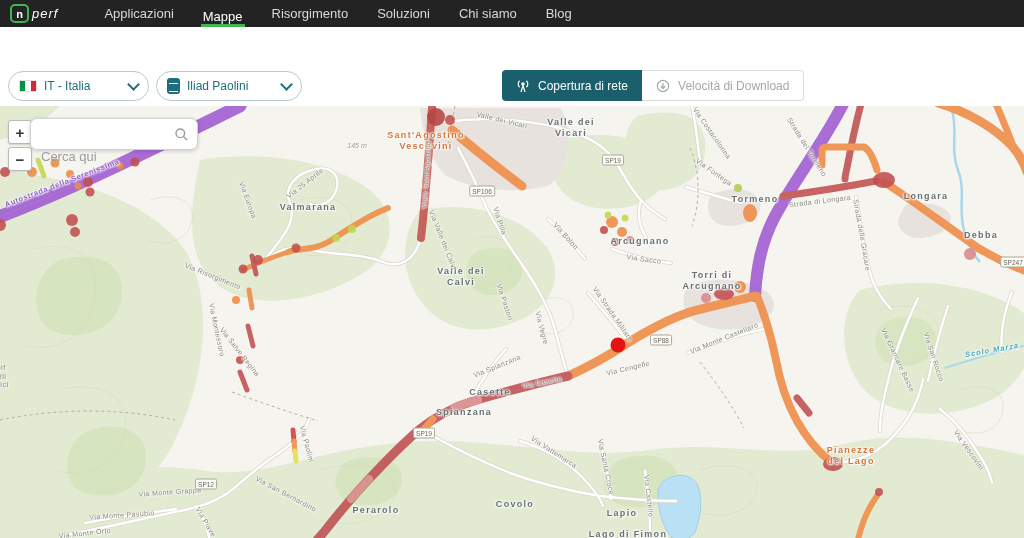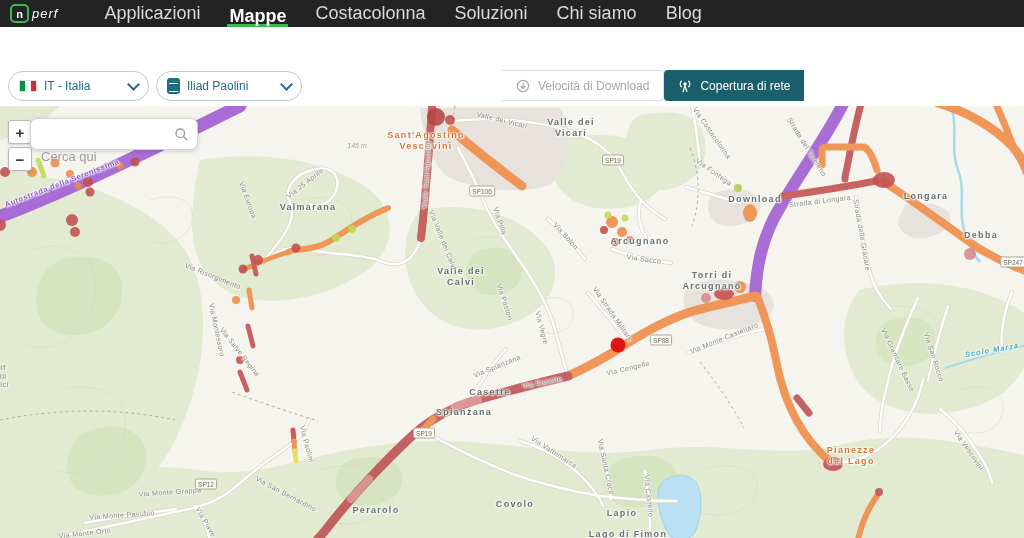--- a/index.html
+++ b/index.html
@@ -5,22 +5,22 @@
   html,body{margin:0;padding:0;width:1024px;height:538px;overflow:hidden;background:#fff;
     font-family:"Liberation Sans",sans-serif;}
   
   .topnav{position:absolute;left:0;top:0;width:1024px;height:27px;background:#232323;
     display:flex;align-items:center;z-index:30;}
   .logo{display:flex;align-items:center;margin-left:10px;}
   .logo-box{width:15px;height:15px;border:2px solid #3cb84e;border-radius:5px;color:#fff;
     font-size:11px;font-weight:bold;display:flex;align-items:center;justify-content:center;}
   .logo-perf{color:#fff;font-size:13px;font-style:italic;margin-left:3px;letter-spacing:1px;}
   .navitems{display:flex;gap:25px;margin-left:44px;height:100%;align-items:stretch;}
-  .nav-item{color:#d9d9d9;font-size:18px;display:flex;align-items:center;padding:0 2px;cursor:pointer;}
-  .nav-item.active{color:#fff;font-weight:bold;box-shadow:inset 0 -3px 0 #3cb84e;margin-top:6px;}
+  .nav-item{color:#d9d9d9;font-size:13px;display:flex;align-items:center;padding:0 2px;cursor:pointer;}
+  .nav-item.active{color:#fff;font-weight:normal;box-shadow:inset 0 -3px 0 #3cb84e;margin-top:6px;}
   
   .pill{position:absolute;top:71px;height:30px;background:#fff;border:1px solid #b6cad0;
     border-radius:16px;display:flex;align-items:center;padding:0 10px;box-sizing:border-box;
     color:#1e6e7d;font-size:12px;cursor:pointer;z-index:25;}
   .pill .lbl{margin-left:7px;}
   .pill .chev{margin-left:auto;width:7px;height:7px;border-right:2px solid #1e6e7d;
     border-bottom:2px solid #1e6e7d;transform:rotate(45deg);margin-top:-4px;}
   .flag{width:18px;height:12px;display:flex;border:1px solid #e0e0e0;box-sizing:border-box;}
   .flag div{flex:1;}
   .simcard{width:13px;height:16px;background:#1e6e7d;border-radius:3px 3px 3px 3px;position:relative;}
@@ -66,21 +66,21 @@
 <body>
 
 <div class="topnav">
   <div class="logo">
     <div class="logo-box">n</div>
     <span class="logo-perf">perf</span>
   </div>
   <div class="navitems">
     <a class="nav-item">Applicazioni</a>
     <a class="nav-item active">Mappe</a>
-    <a class="nav-item">Costacolonna</a>
+    <a class="nav-item">Risorgimento</a>
     <a class="nav-item">Soluzioni</a>
     <a class="nav-item">Chi siamo</a>
     <a class="nav-item">Blog</a>
   </div>
 </div>
 
 <div class="pill" style="left:8px;width:141px;text-align:right;">
   <span class="flag">
     <div style="background:#009246"></div>
       <div style="background:#fff"></div>
@@ -89,34 +89,34 @@
   <span class="lbl">IT - Italia</span>
   <span class="chev"></span>
 </div>
 <div class="pill" style="left:156px;width:146px;">
   <span class="simcard"></span>
   <span class="lbl">Iliad Paolini</span>
   <span class="chev"></span>
 </div>
 
 <div class="modes">
-  <div class="mode-btn off">
-    <svg width="14" height="14" viewBox="0 0 14 14">
-      <circle cx="7" cy="7" r="5.6" stroke="#a3a8ab" stroke-width="1.2" fill="none"></circle>
-      <path d="M7,4 L7,9 M4.8,7 L7,9.6 L9.2,7" stroke="#a3a8ab" stroke-width="1.2" fill="none"></path>
-    </svg>
-    <span>Velocità di Download</span>
-  </div>
   <div class="mode-btn on">
     <svg width="14" height="14" viewBox="0 0 14 14">
       <circle cx="7" cy="5" r="1.8" fill="#fff"></circle>
       <path d="M3.6,8.2 A4.4,4.4 0 0 1 3.6,1.8 M10.4,1.8 A4.4,4.4 0 0 1 10.4,8.2" stroke="#fff" stroke-width="1.2" fill="none"></path>
       <path d="M7,6.5 L5,13 M7,6.5 L9,13" stroke="#fff" stroke-width="1.2"></path>
     </svg>
     <span>Copertura di rete</span>
+  </div>
+  <div class="mode-btn off">
+    <svg width="14" height="14" viewBox="0 0 14 14">
+      <circle cx="7" cy="7" r="5.6" stroke="#a3a8ab" stroke-width="1.2" fill="none"></circle>
+      <path d="M7,4 L7,9 M4.8,7 L7,9.6 L9.2,7" stroke="#a3a8ab" stroke-width="1.2" fill="none"></path>
+    </svg>
+    <span>Velocità di Download</span>
   </div>
 </div>
 
 <div class="map">
   <svg width="1024" height="432" viewBox="0 106 1024 432">
 
     <rect x="0" y="106" width="1024" height="432" fill="#f6f4ee"></rect>
 
     <g fill="#e2ebd1">
       <path d="M -10,170 C 70,175 150,200 185,250 C 215,300 205,380 175,440 C 145,505 70,535 -10,538 Z"></path>
@@ -336,21 +336,21 @@
       <circle cx="879" cy="492" r="4" fill="#c24f4f"></circle>
     </g>
   </svg>
   
   <div class="map-labels">
       <span class="mlb place" style="left: 308px; top: 101px;">Valmarana</span>
       <span class="mlb place" style="left: 571px; top: 22px;">Valle dei
 Vicari</span>
       <span class="mlb place place-orange" style="left: 426px; top: 35px;">Sant'Agostino
 Vescovini</span>
-      <span class="mlb place" style="left: 755px; top: 93px;">Download</span>
+      <span class="mlb place" style="left: 755px; top: 93px;">Tormeno</span>
       <span class="mlb place" style="left: 926px; top: 90px;">Longara</span>
       <span class="mlb place" style="left: 981px; top: 129px;">Debba</span>
       <span class="mlb place" style="left: 640px; top: 135px;">Arcugnano</span>
       <span class="mlb place" style="left: 712px; top: 175px;">Torri di
 Arcugnano</span>
       <span class="mlb place" style="left: 461px; top: 171px;">Valle dei
 Calvi</span>
       <span class="mlb place" style="left: 490px; top: 286px; text-align: right;">Casette</span>
       <span class="mlb place" style="left: 464px; top: 306px;">Spianzana</span>
       <span class="mlb place" style="left: 376px; top: 404px;">Perarolo</span>

